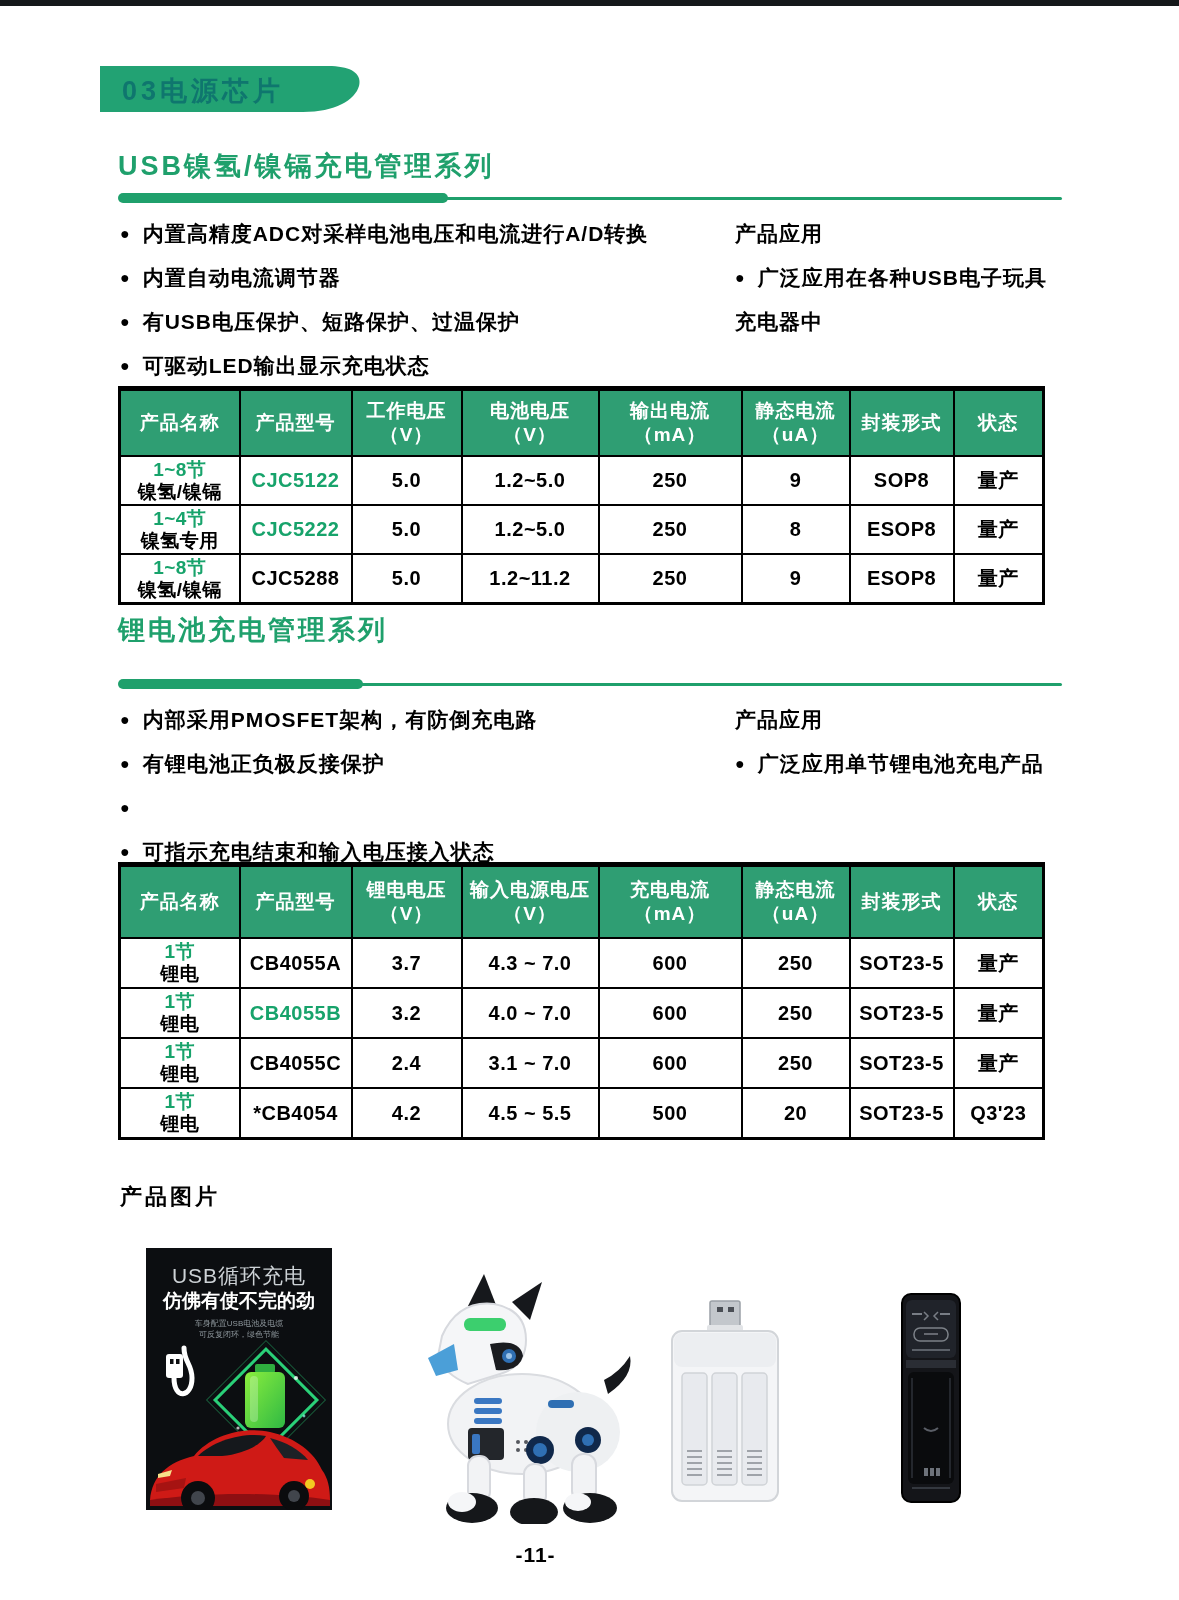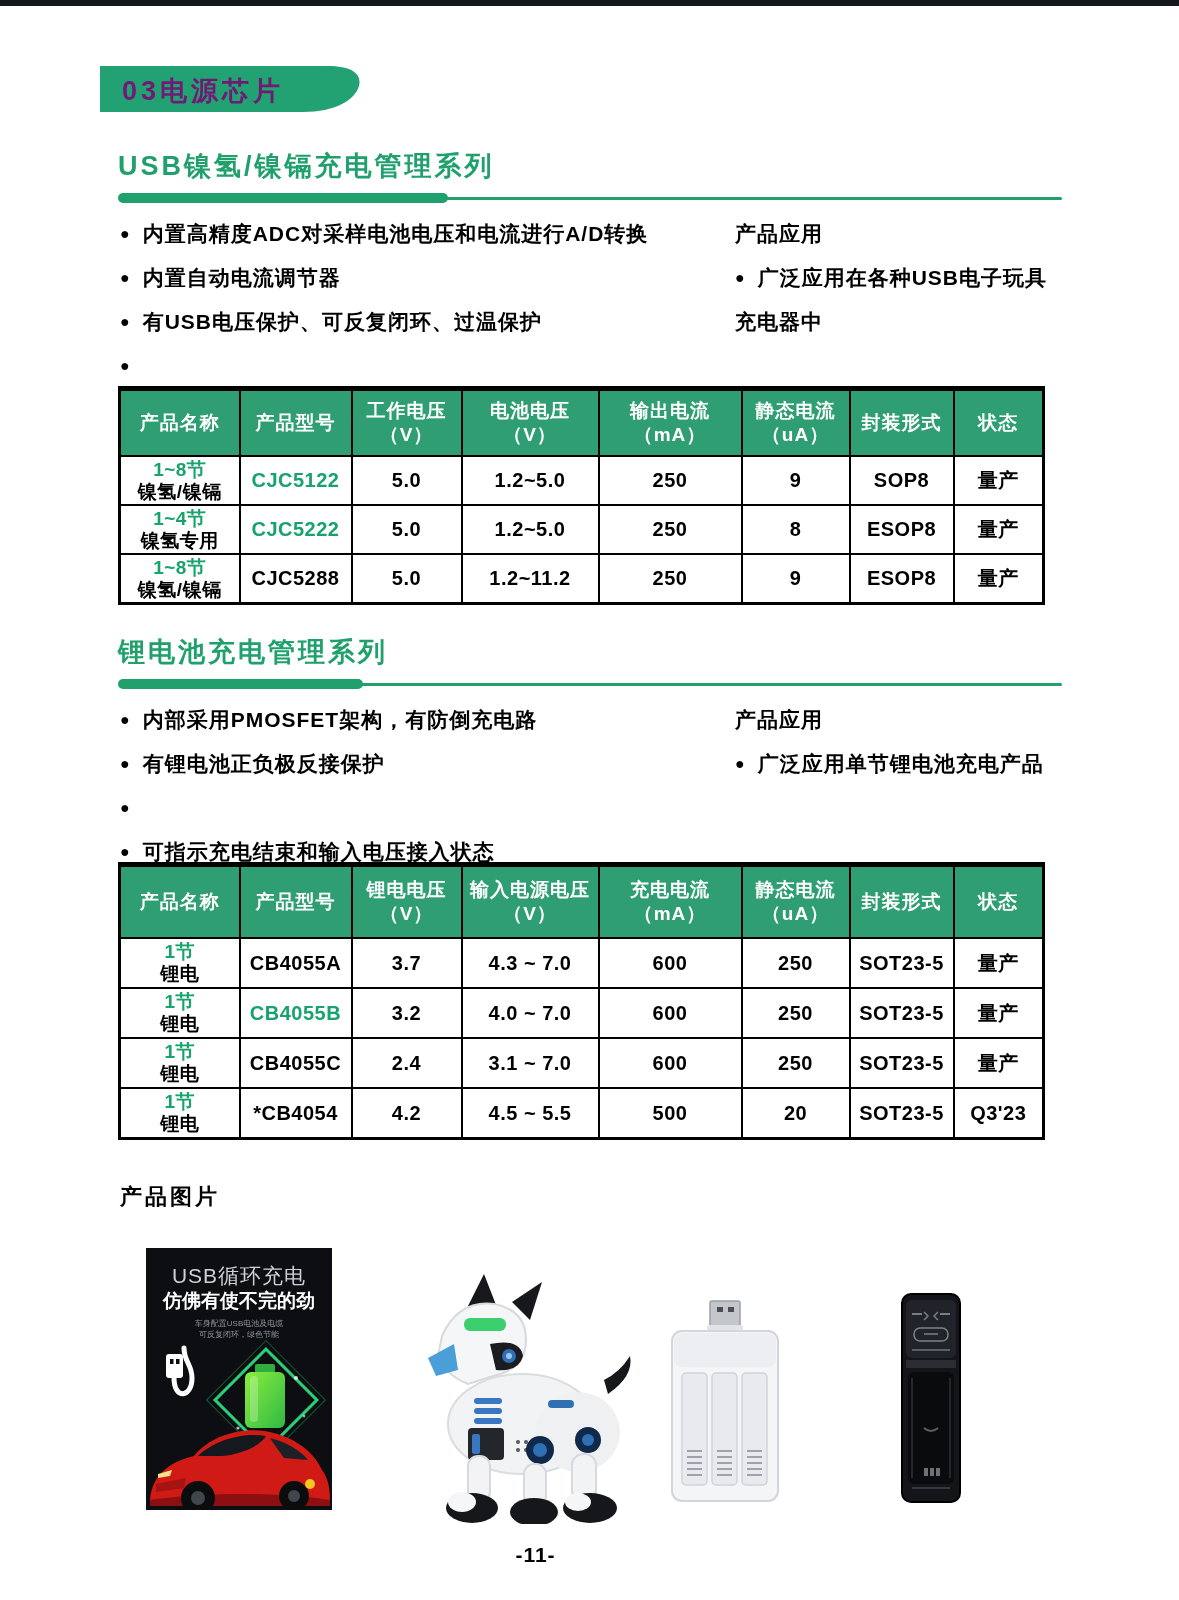--- a/index.html
+++ b/index.html
@@ -9,21 +9,21 @@
     overflow:hidden;
   }
   .abs{position:absolute;}
   
   .top-strip{left:0;top:0;width:1179px;height:6px;background:#15181a;}
 
   
   .badge{left:100px;top:66px;width:272px;height:48px;}
   .badge svg{position:absolute;left:0;top:0;}
   .badge .label{
-    position:absolute;left:22px;top:7px;color:#701a75;font-size:27px;font-weight:700;
+    position:absolute;left:22px;top:7px;color:#0f766e;font-size:27px;font-weight:700;
     letter-spacing:4px;white-space:nowrap;
   }
 
   
   .sec-title{
     font-size:27px;font-weight:700;color:#1fa06c;letter-spacing:3px;white-space:nowrap;
   }
   .rule{left:118px;width:944px;height:10px;}
   .rule .line{position:absolute;left:6px;top:4px;width:938px;height:3px;background:#1fa06c;border-radius:2px;}
   .rule .pillbar{position:absolute;left:0;top:0;height:10px;background:#1fa06c;border-radius:6px;}
@@ -85,24 +85,25 @@
   <div class="feat">
     <span class="bullet">●</span>
     <span>内置高精度ADC对采样电池电压和电流进行A/D转换</span>
   </div>
   <div class="feat">
     <span class="bullet">●</span>
     <span>内置自动电流调节器</span>
   </div>
   <div class="feat">
     <span class="bullet">●</span>
-    <span>有USB电压保护、可反复闭环、过温保护</span>
-  </div>
-  <div class="feat">
-    <span class="bullet">●</span>
+    <span>有USB电压保护、短路保护、过温保护</span>
+  </div>
+  <div class="feat">
+    <span class="bullet">●</span>
+    <span>可驱动LED输出显示充电状态</span>
   </div>
 </div>
 
 <div class="abs app-col" style="left:735px;top:212px;">
   <div class="feat">产品应用</div>
   <div class="feat">
     <span class="bullet">●</span>
     <span>广泛应用在各种USB电子玩具</span>
   </div>
   <div class="feat">充电器中</div>
@@ -169,21 +170,21 @@
     <td>5.0</td>
     <td>1.2~11.2</td>
     <td>250</td>
     <td>9</td>
     <td>ESOP8</td>
     <td>量产</td>
   </tr>
 </tbody>
   </table>
 
-<div class="abs sec-title" style="left:118px;top:634px;text-align:right;">锂电池充电管理系列</div>
+<div class="abs sec-title" style="left:118px;top:612px;text-align:right;">锂电池充电管理系列</div>
 <div class="abs rule" style="top:679px;">
   <div class="line"></div>
     <div class="pillbar" style="width:245px;"></div>
 </div>
 
 <div class="abs feat-col" style="left:120px;top:698px;">
   <div class="feat">
     <span class="bullet">●</span>
     <span>内部采用PMOSFET架构，有防倒充电路</span>
   </div>

